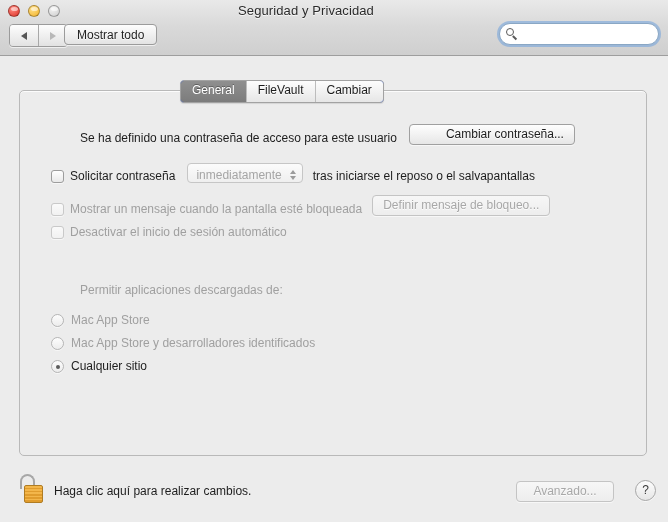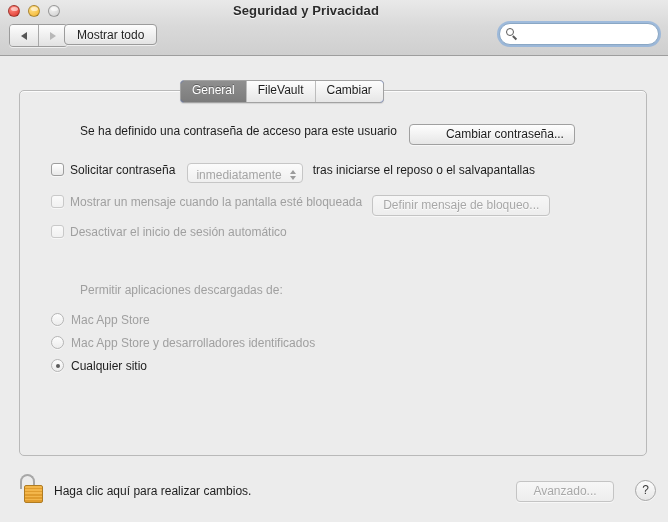--- a/index.html
+++ b/index.html
@@ -62,21 +62,21 @@
   .tl-zoom   { background: radial-gradient(circle at 35% 30%, #f3f3f3, #d6d6d6 75%, #bdbdbd); }
 
   .win-title {
     position: absolute;
     left: 0; top: 3px;
     width: 612px;
     text-align: center;
     font-size: 13px;
     color: #2b2b2b;
     text-shadow: 0 1px 0 rgba(255,255,255,0.75);
-    font-weight: 700;
+    font-weight: 400;
     letter-spacing: .1px;
   }
 
   
   .seg {
     position: absolute;
     left: 9px; top: 24px;
     display: flex;
     height: 21px;
     border: 1px solid #9b9b9b;
@@ -204,21 +204,21 @@
     width: 628px;
     height: 366px;
     background: #ececec;
     border: 1px solid #b9b9b9;
     border-radius: 5px;
     box-sizing: border-box;
     box-shadow: inset 0 1px 0 rgba(255,255,255,0.85);
   }
 
   
-  .row { position: absolute; display: flex; align-items: flex-start; }
+  .row { position: absolute; display: flex; align-items: flex-end; }
 
   .lbl { font-size: 12px; color: #1d1d1d; white-space: nowrap; }
   .lbl.dim { color: #a0a0a0; }
 
   
   .btn {
     font-size: 12px;
     font-family: inherit;
     color: #1d1d1d;
     height: 21px;

